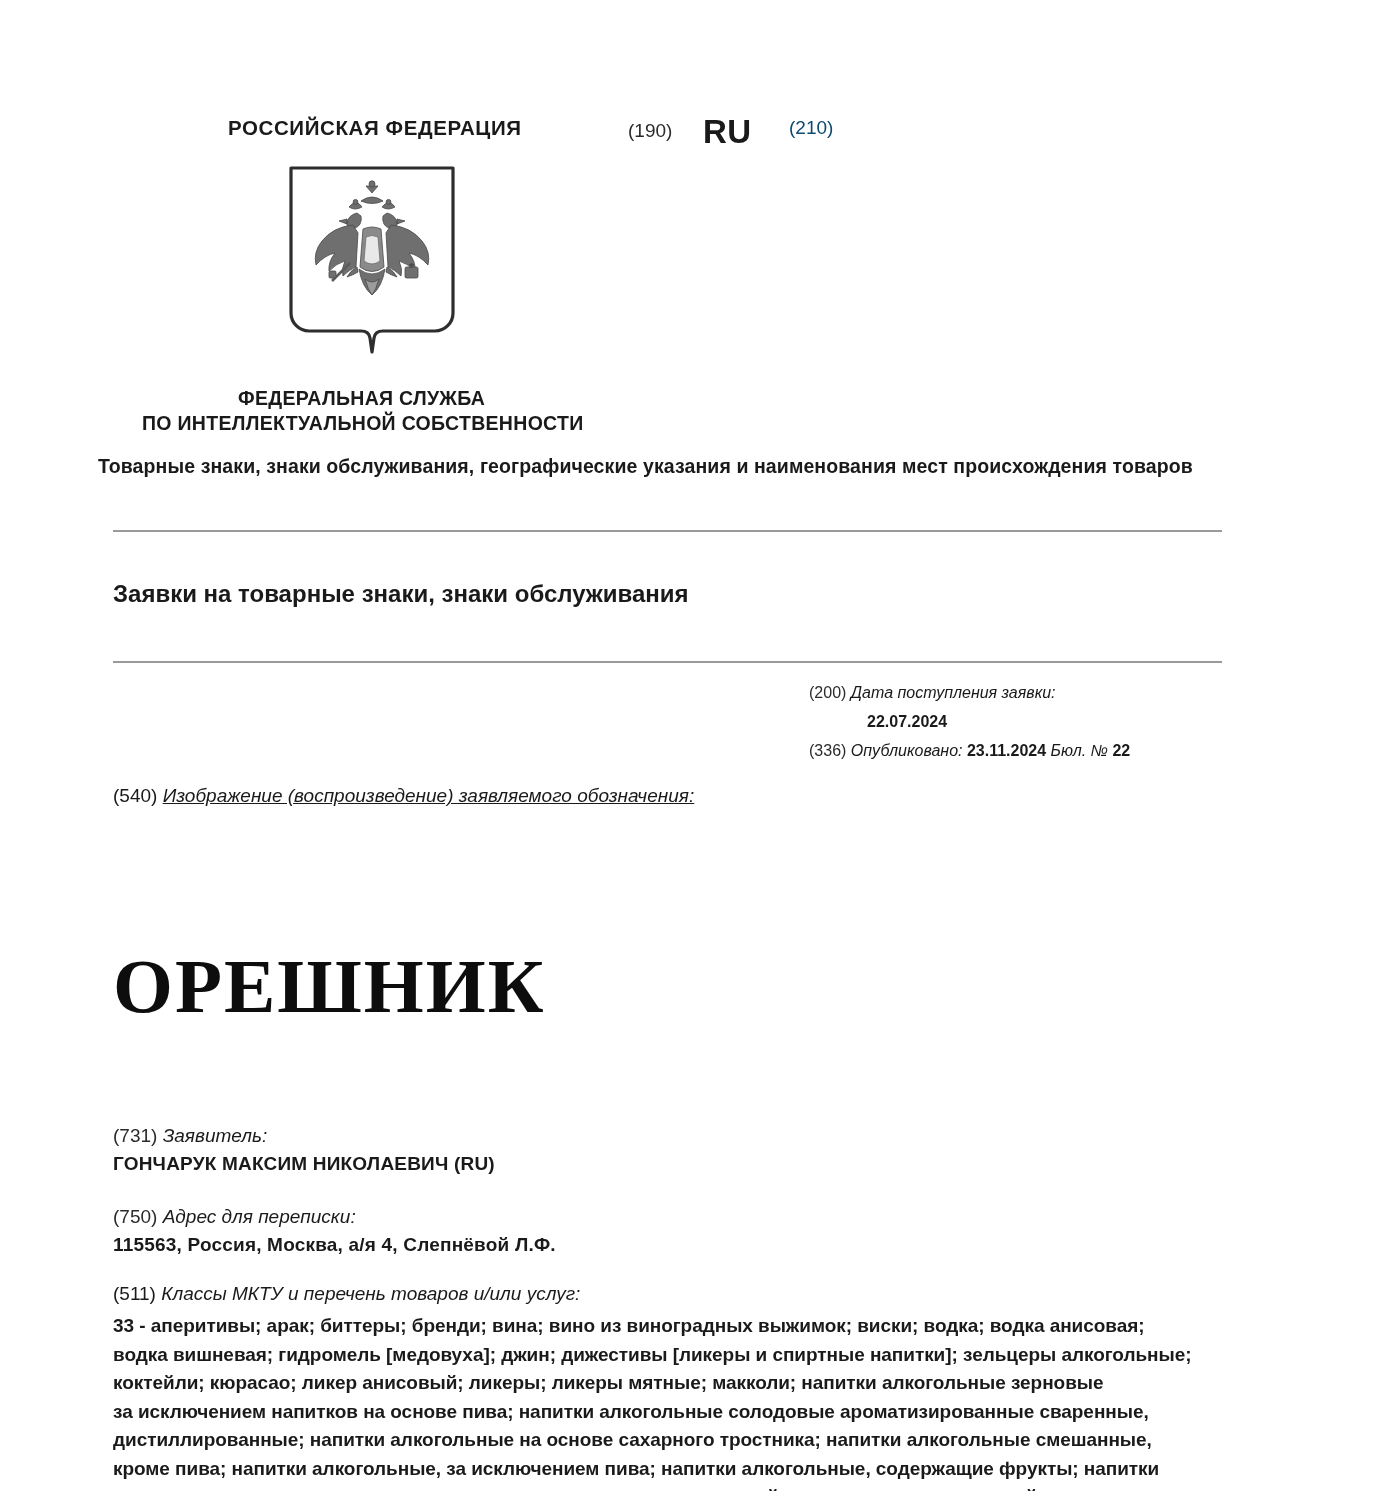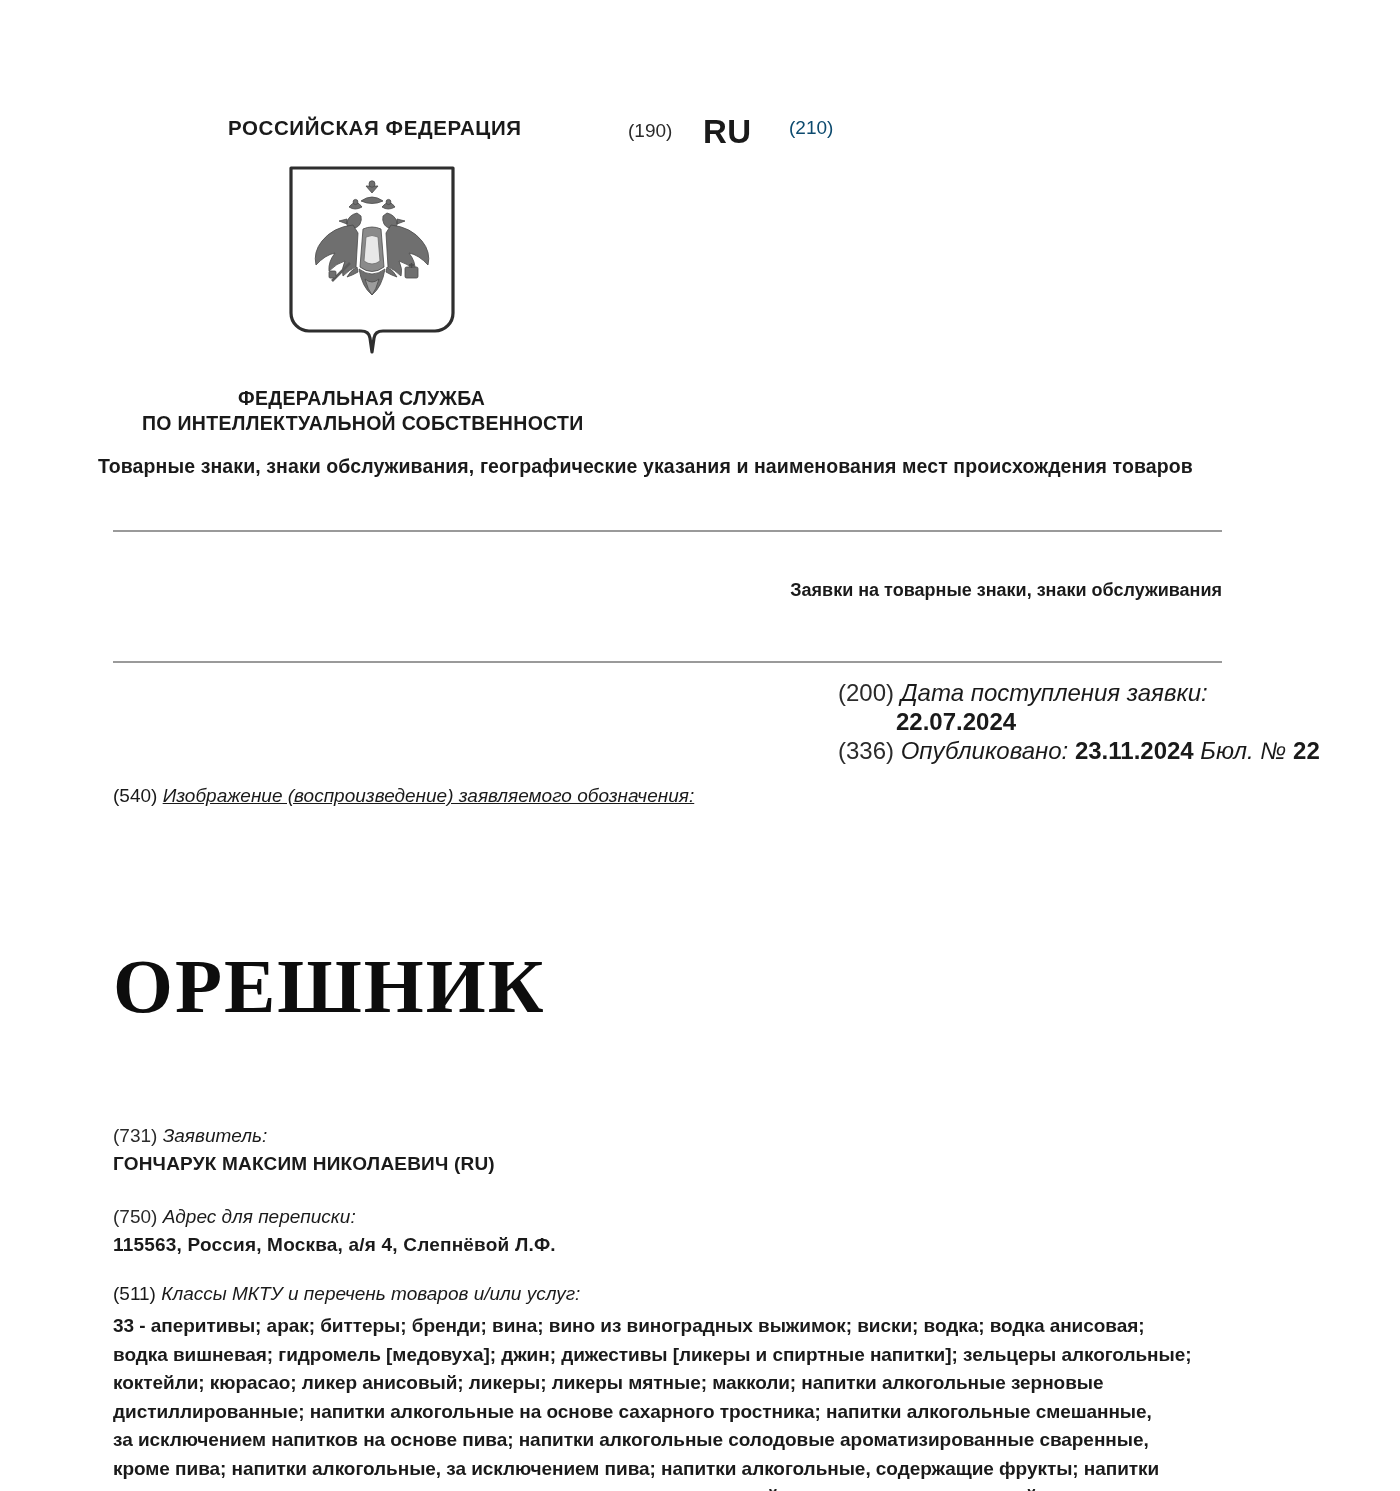--- a/index.html
+++ b/index.html
@@ -109,31 +109,31 @@
     background: #9a9a9a;
   }
   .rule.top { top: 530px; }
   .rule.bottom { top: 661px; }
 
   .section-title {
     position: absolute;
     left: 113px;
     top: 580px;
     width: 1109px;
-    text-align: right;
-    font-size: 18px;
+    text-align: left;
+    font-size: 24px;
     font-weight: bold;
   }
 
   
   .dates {
     position: absolute;
-    left: 838px;
+    left: 809px;
     top: 678px;
-    font-size: 24px;
+    font-size: 16px;
     line-height: 29px;
     white-space: nowrap;
   }
   .dates .inid { font-style: normal; color: #2b2b2b; }
   .dates .ital { font-style: italic; }
   .dates .bold { font-weight: bold; }
   .dates .filing-date {
     display: block;
     margin-left: 58px;
     font-weight: bold;
@@ -308,20 +308,20 @@
 
   <div class="goods-head">
     <span>(511)</span>
     <span class="ital">Классы МКТУ и перечень товаров и/или услуг:</span>
   </div>
 
   <div class="goods-body">
     <span class="line">33 - аперитивы; арак; биттеры; бренди; вина; вино из виноградных выжимок; виски; водка; водка анисовая;</span>
     <span class="line">водка вишневая; гидромель [медовуха]; джин; дижестивы [ликеры и спиртные напитки]; зельцеры алкогольные;</span>
     <span class="line">коктейли; кюрасао; ликер анисовый; ликеры; ликеры мятные; макколи; напитки алкогольные зерновые</span>
+    <span class="line">за исключением напитков на основе пива; напитки алкогольные солодовые ароматизированные сваренные,</span>
     <span class="line">дистиллированные; напитки алкогольные на основе сахарного тростника; напитки алкогольные смешанные,</span>
-    <span class="line">за исключением напитков на основе пива; напитки алкогольные солодовые ароматизированные сваренные,</span>
     <span class="line">кроме пива; напитки алкогольные, за исключением пива; напитки алкогольные, содержащие фрукты; напитки</span>
     <span class="line">на основе вина; напитки спиртовые; напитки, полученные перегонкой; ром; сакэ; сидр грушевый; сидры; соджу;</span>
 
   </div>
 
 </div>
 
 </body></html>

